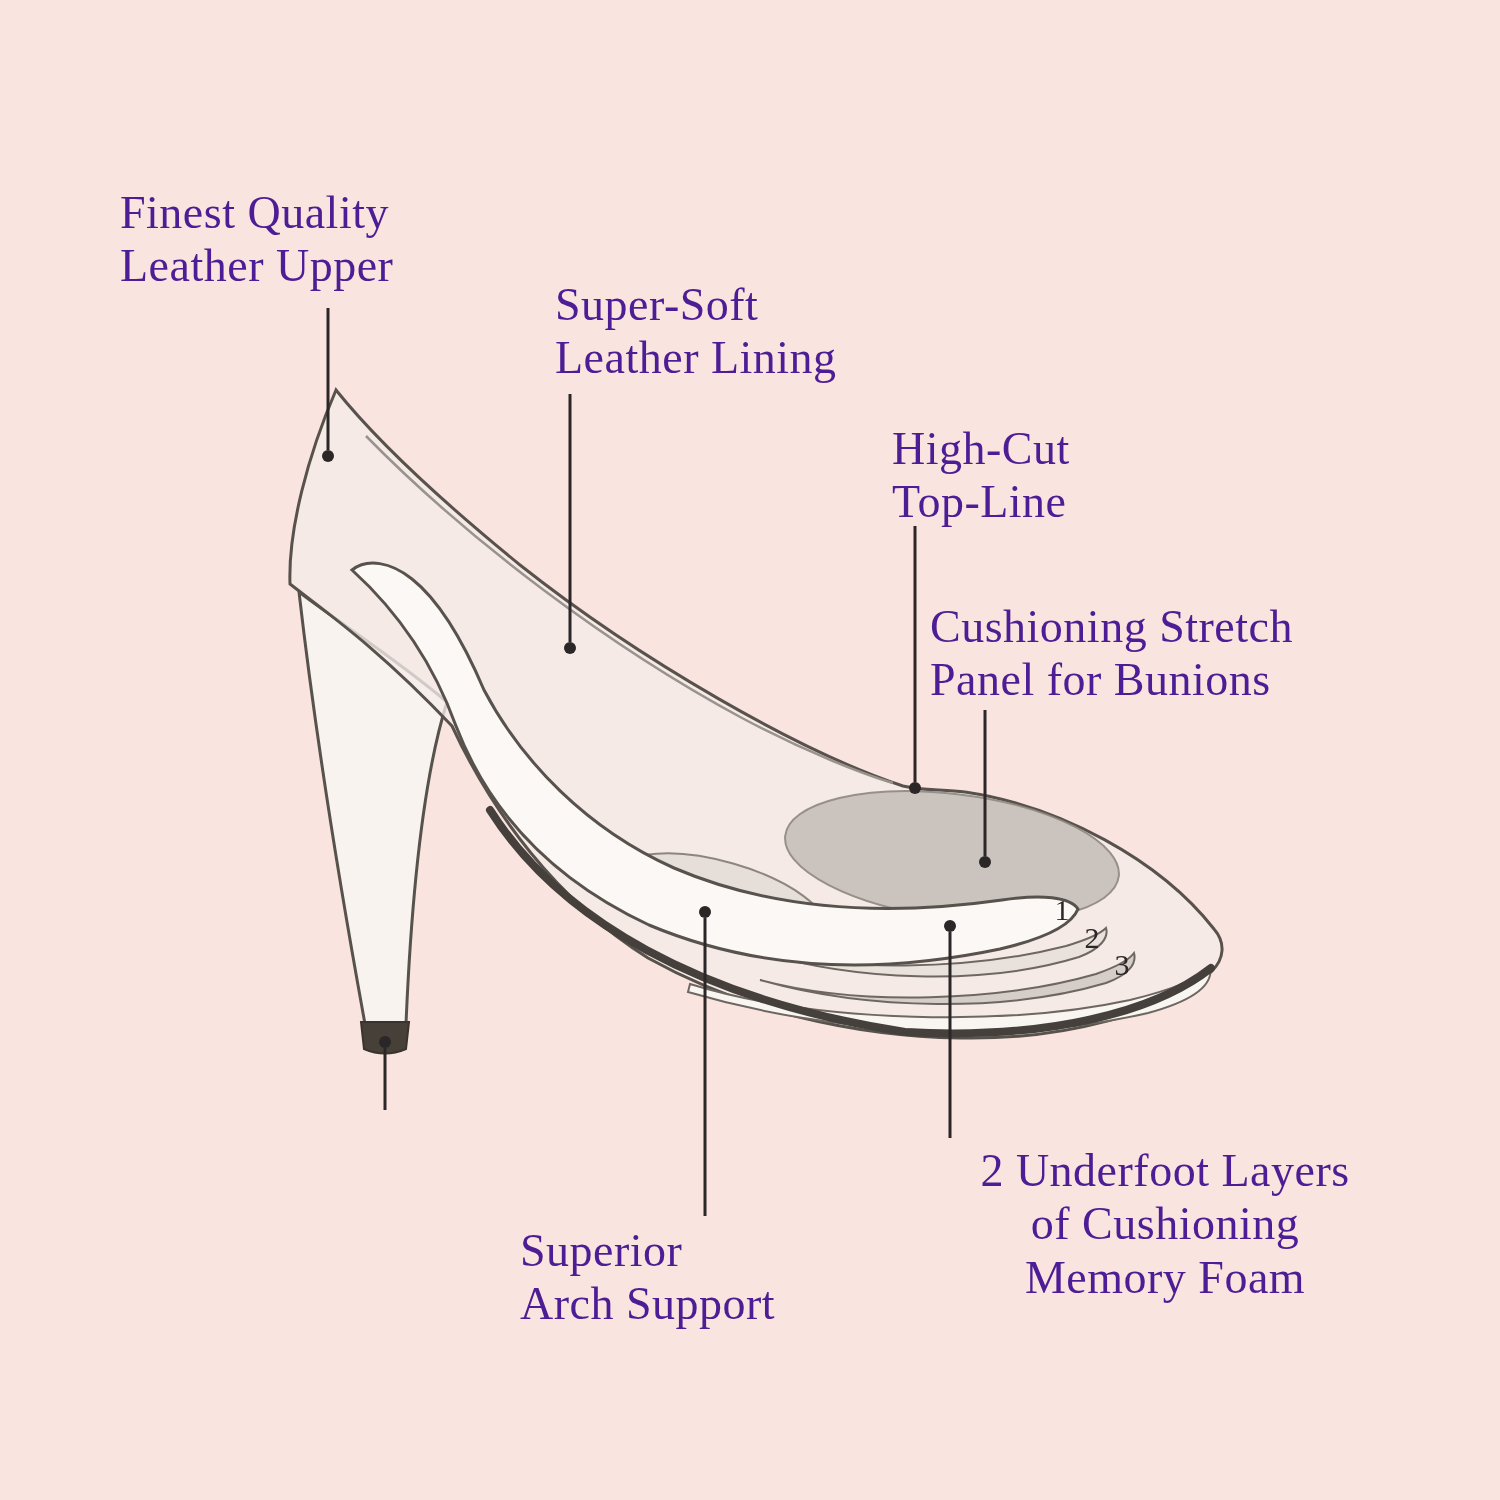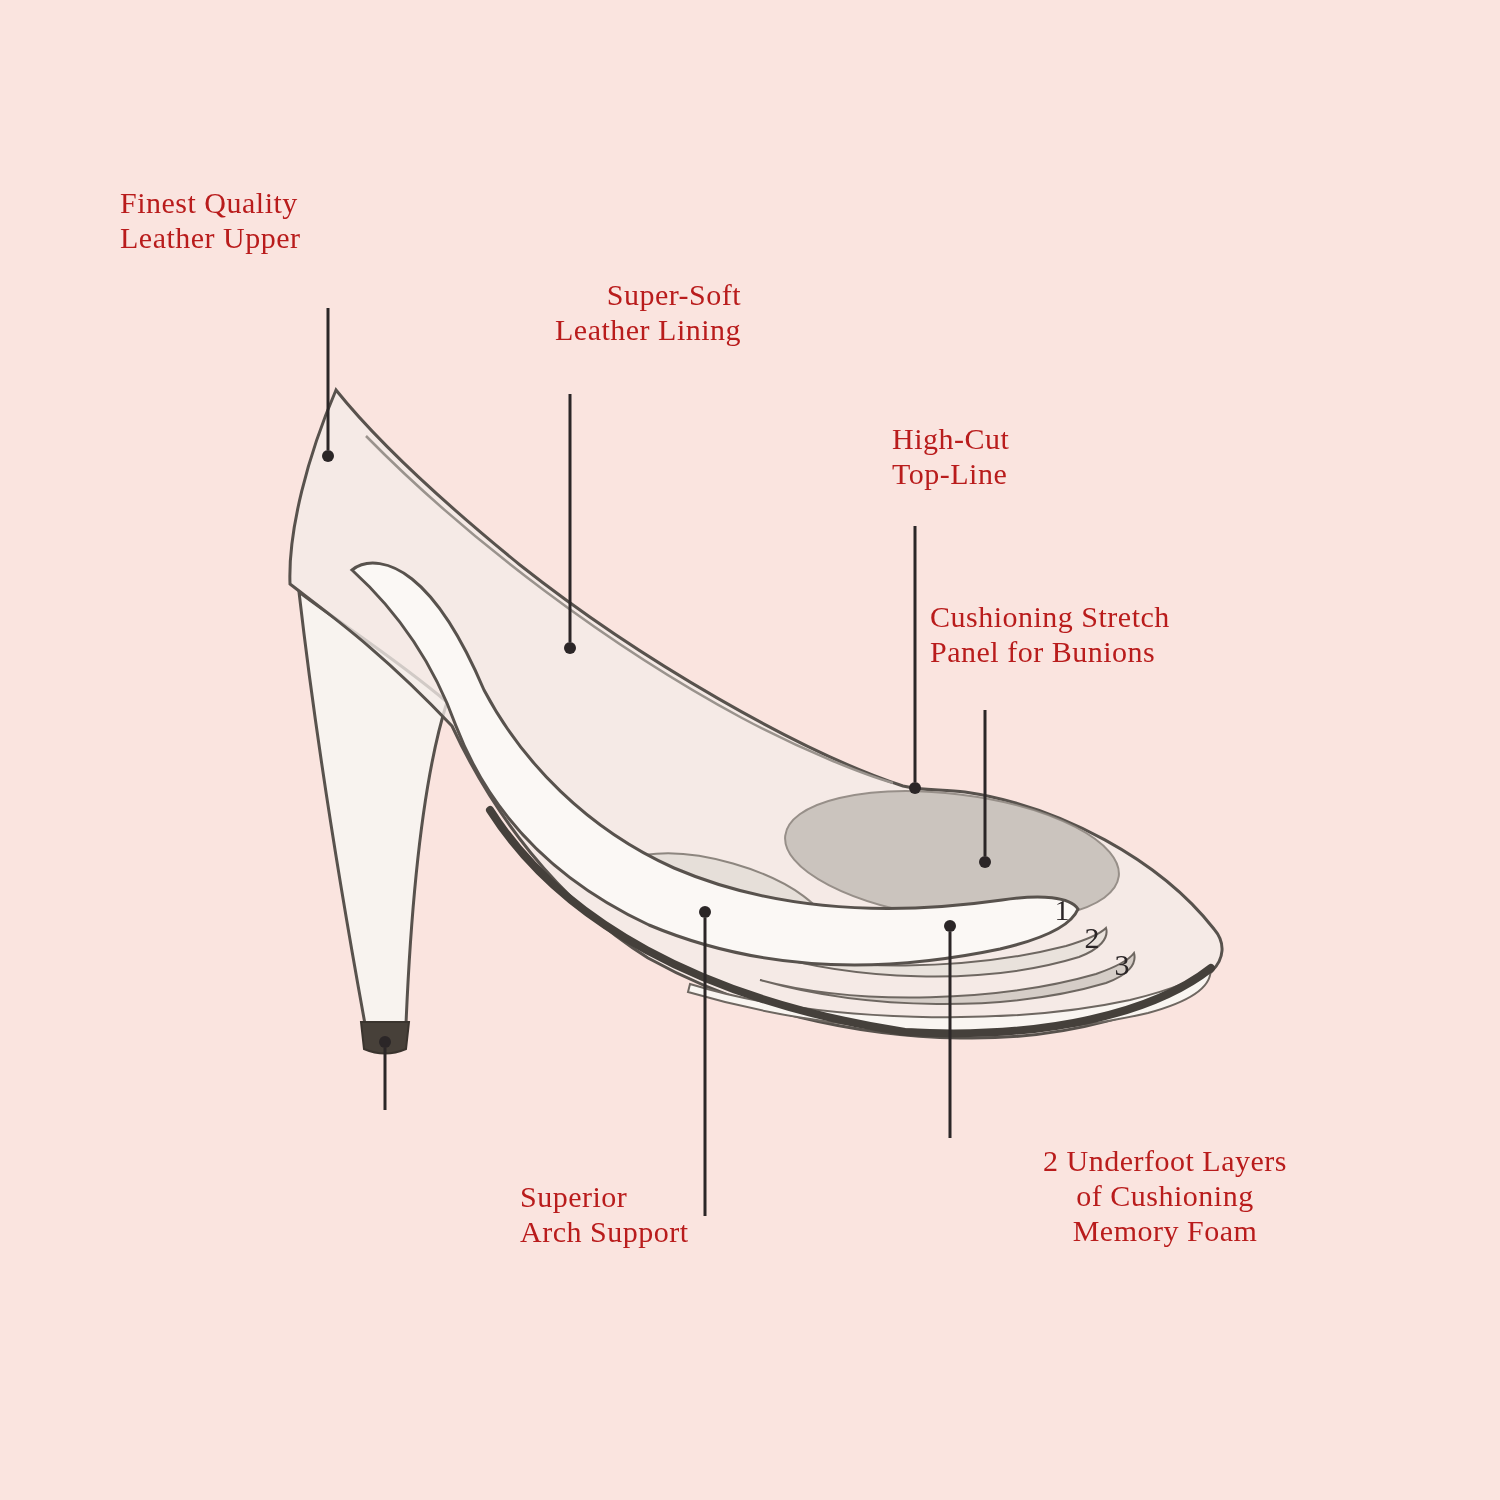--- a/index.html
+++ b/index.html
@@ -6,32 +6,32 @@
   .stage{
     position:relative;
     width:1500px;height:1500px;
     background:#fae4df;
     overflow:hidden;
     font-family:"Liberation Serif","DejaVu Serif",serif;
   }
   .shoe-svg{position:absolute;left:0;top:0;width:1500px;height:1500px;}
   .label{
     position:absolute;
-    font-size:30px;
+    font-size:46px;
     line-height:1.16;
-    color:#b91c1c;
+    color:#4c1d95;
     white-space:pre-line;
     letter-spacing:0.5px;
   }
   #lbl-finest    {left:120px; top:186px;}
-  #lbl-soft      {left:555px; top:278px;text-align:right;}
+  #lbl-soft      {left:555px; top:278px;}
   #lbl-high      {left:892px; top:422px;}
   #lbl-cushion   {left:930px; top:600px; width:470px; text-align:left;}
   #lbl-shock     {left:183px; top:1118px;}
-  #lbl-arch      {left:520px; top:1180px;}
+  #lbl-arch      {left:520px; top:1224px;}
   #lbl-underfoot {left:930px; top:1144px; width:470px; text-align:center;}
   .num{
     font-family:"Liberation Serif","DejaVu Serif",serif;
     font-size:30px;
     fill:#2b2627;
     text-anchor:middle;
   }
   .callout{stroke:#2b2627;stroke-width:3;}
   .dot{fill:#2b2627;}
 </style>

